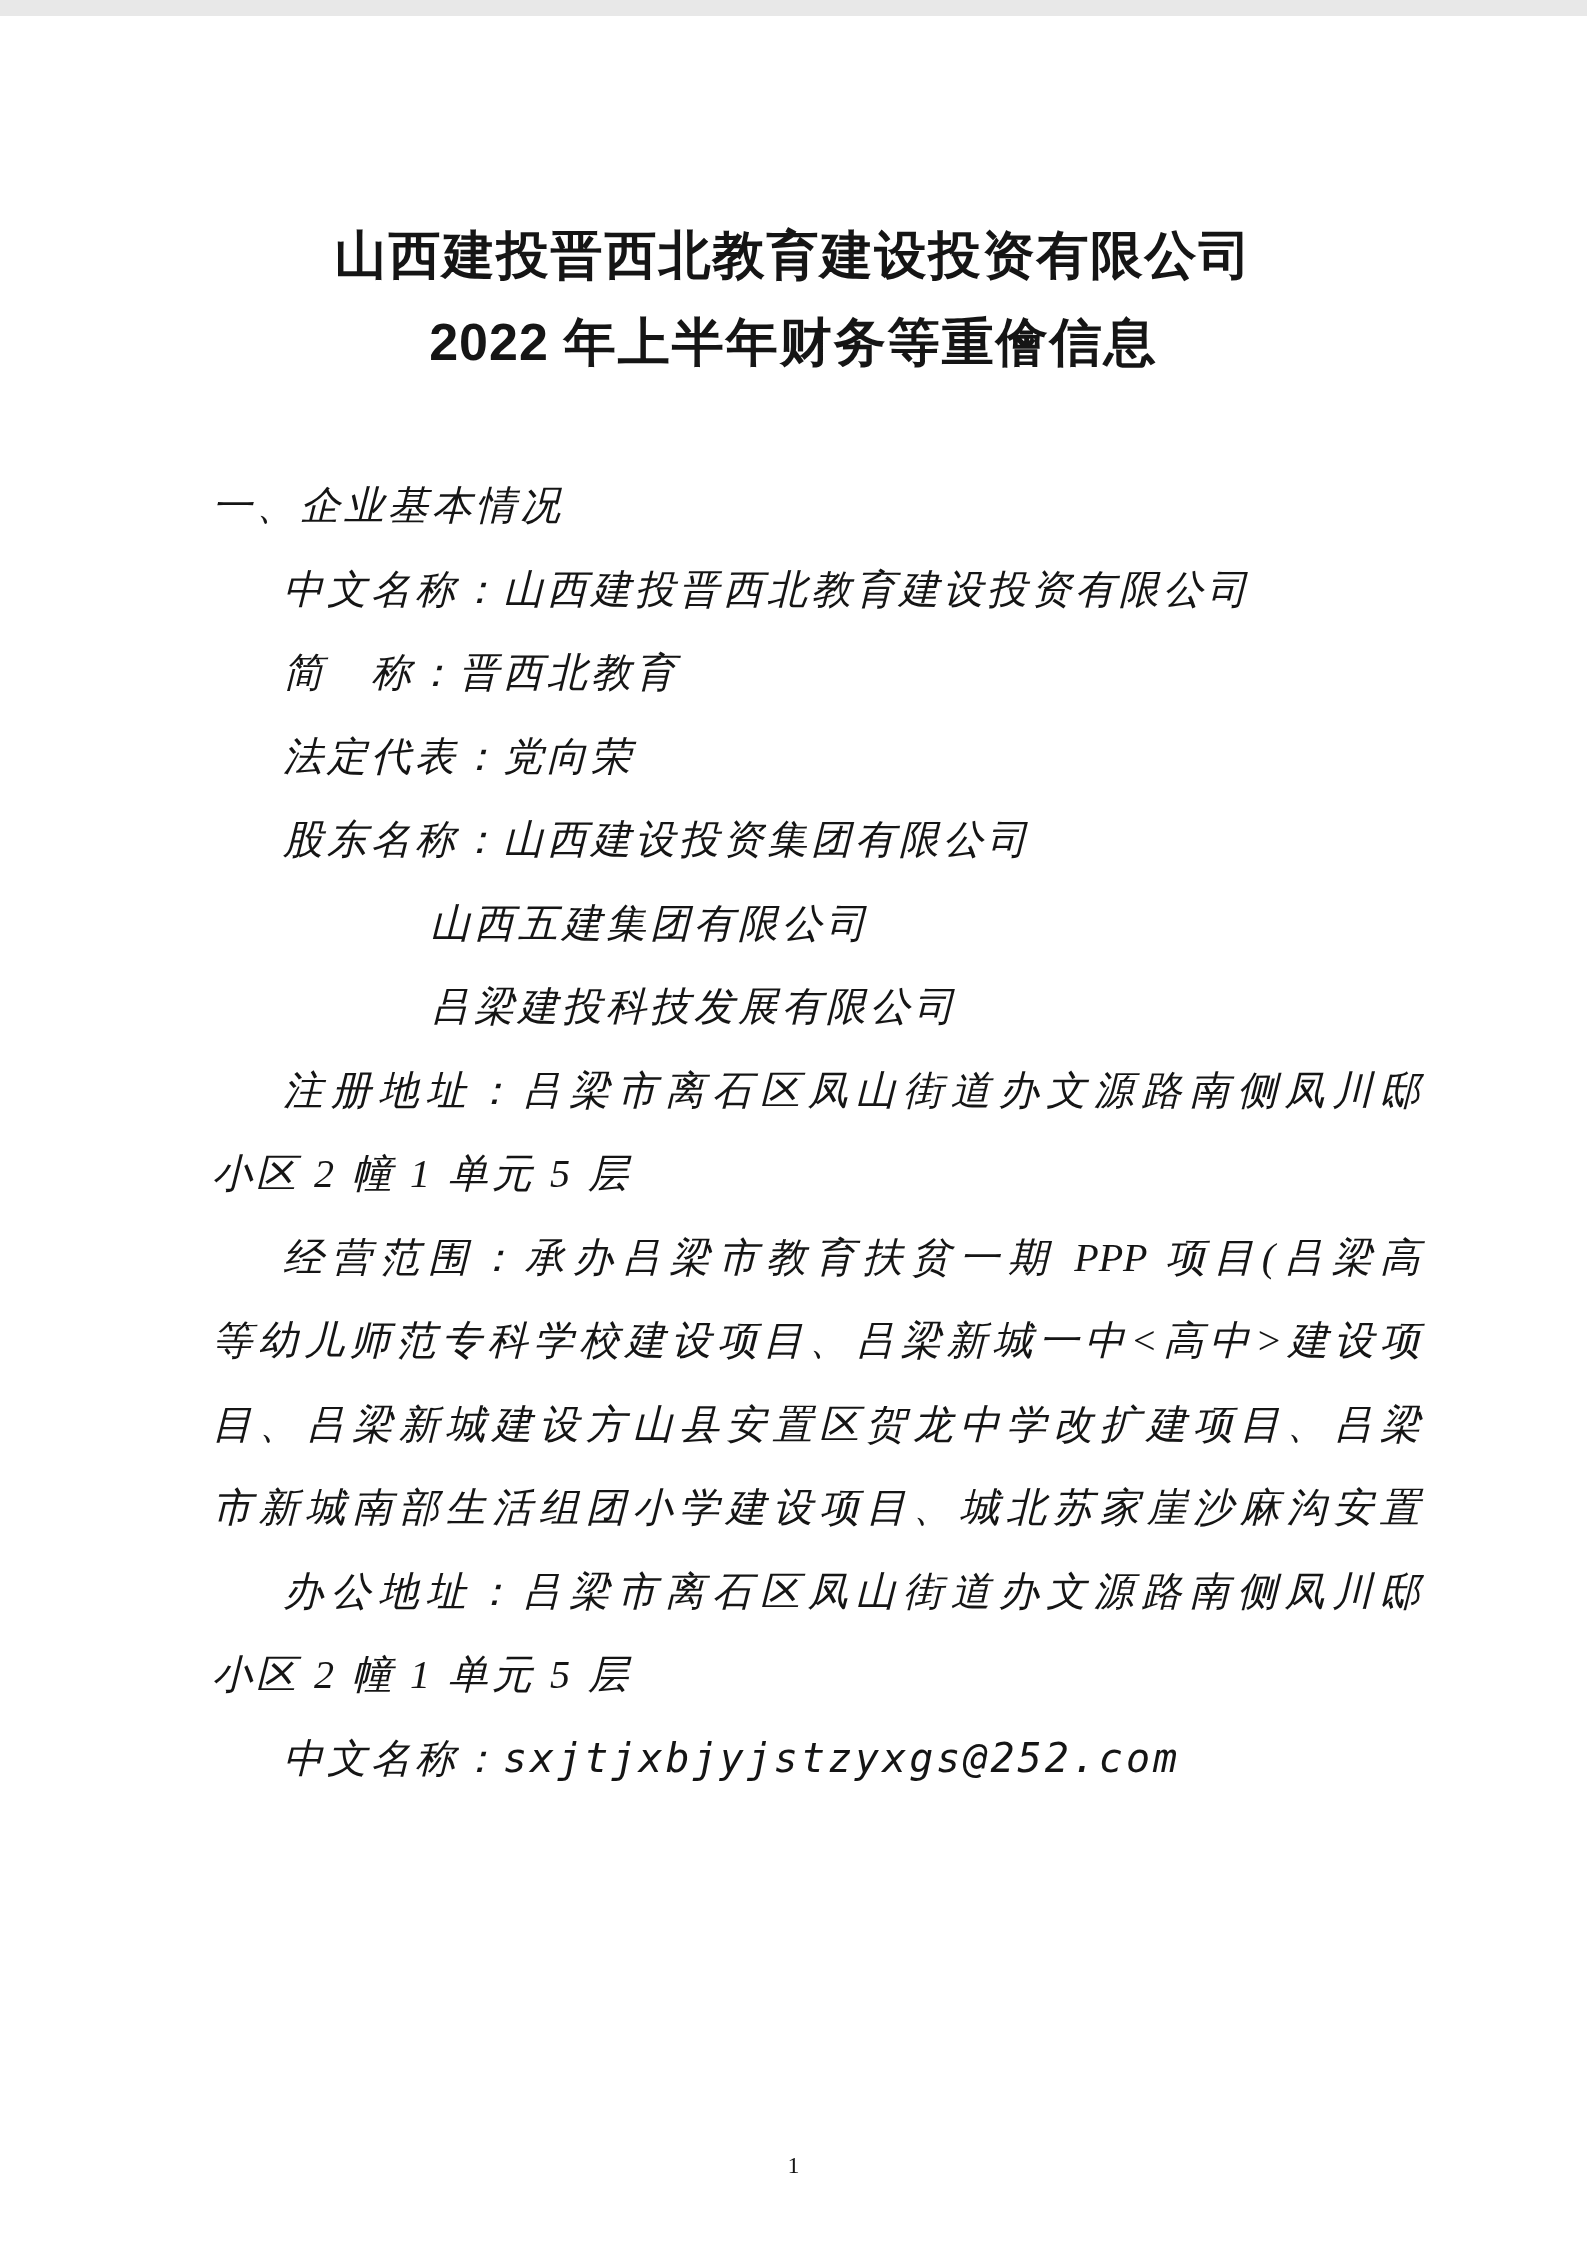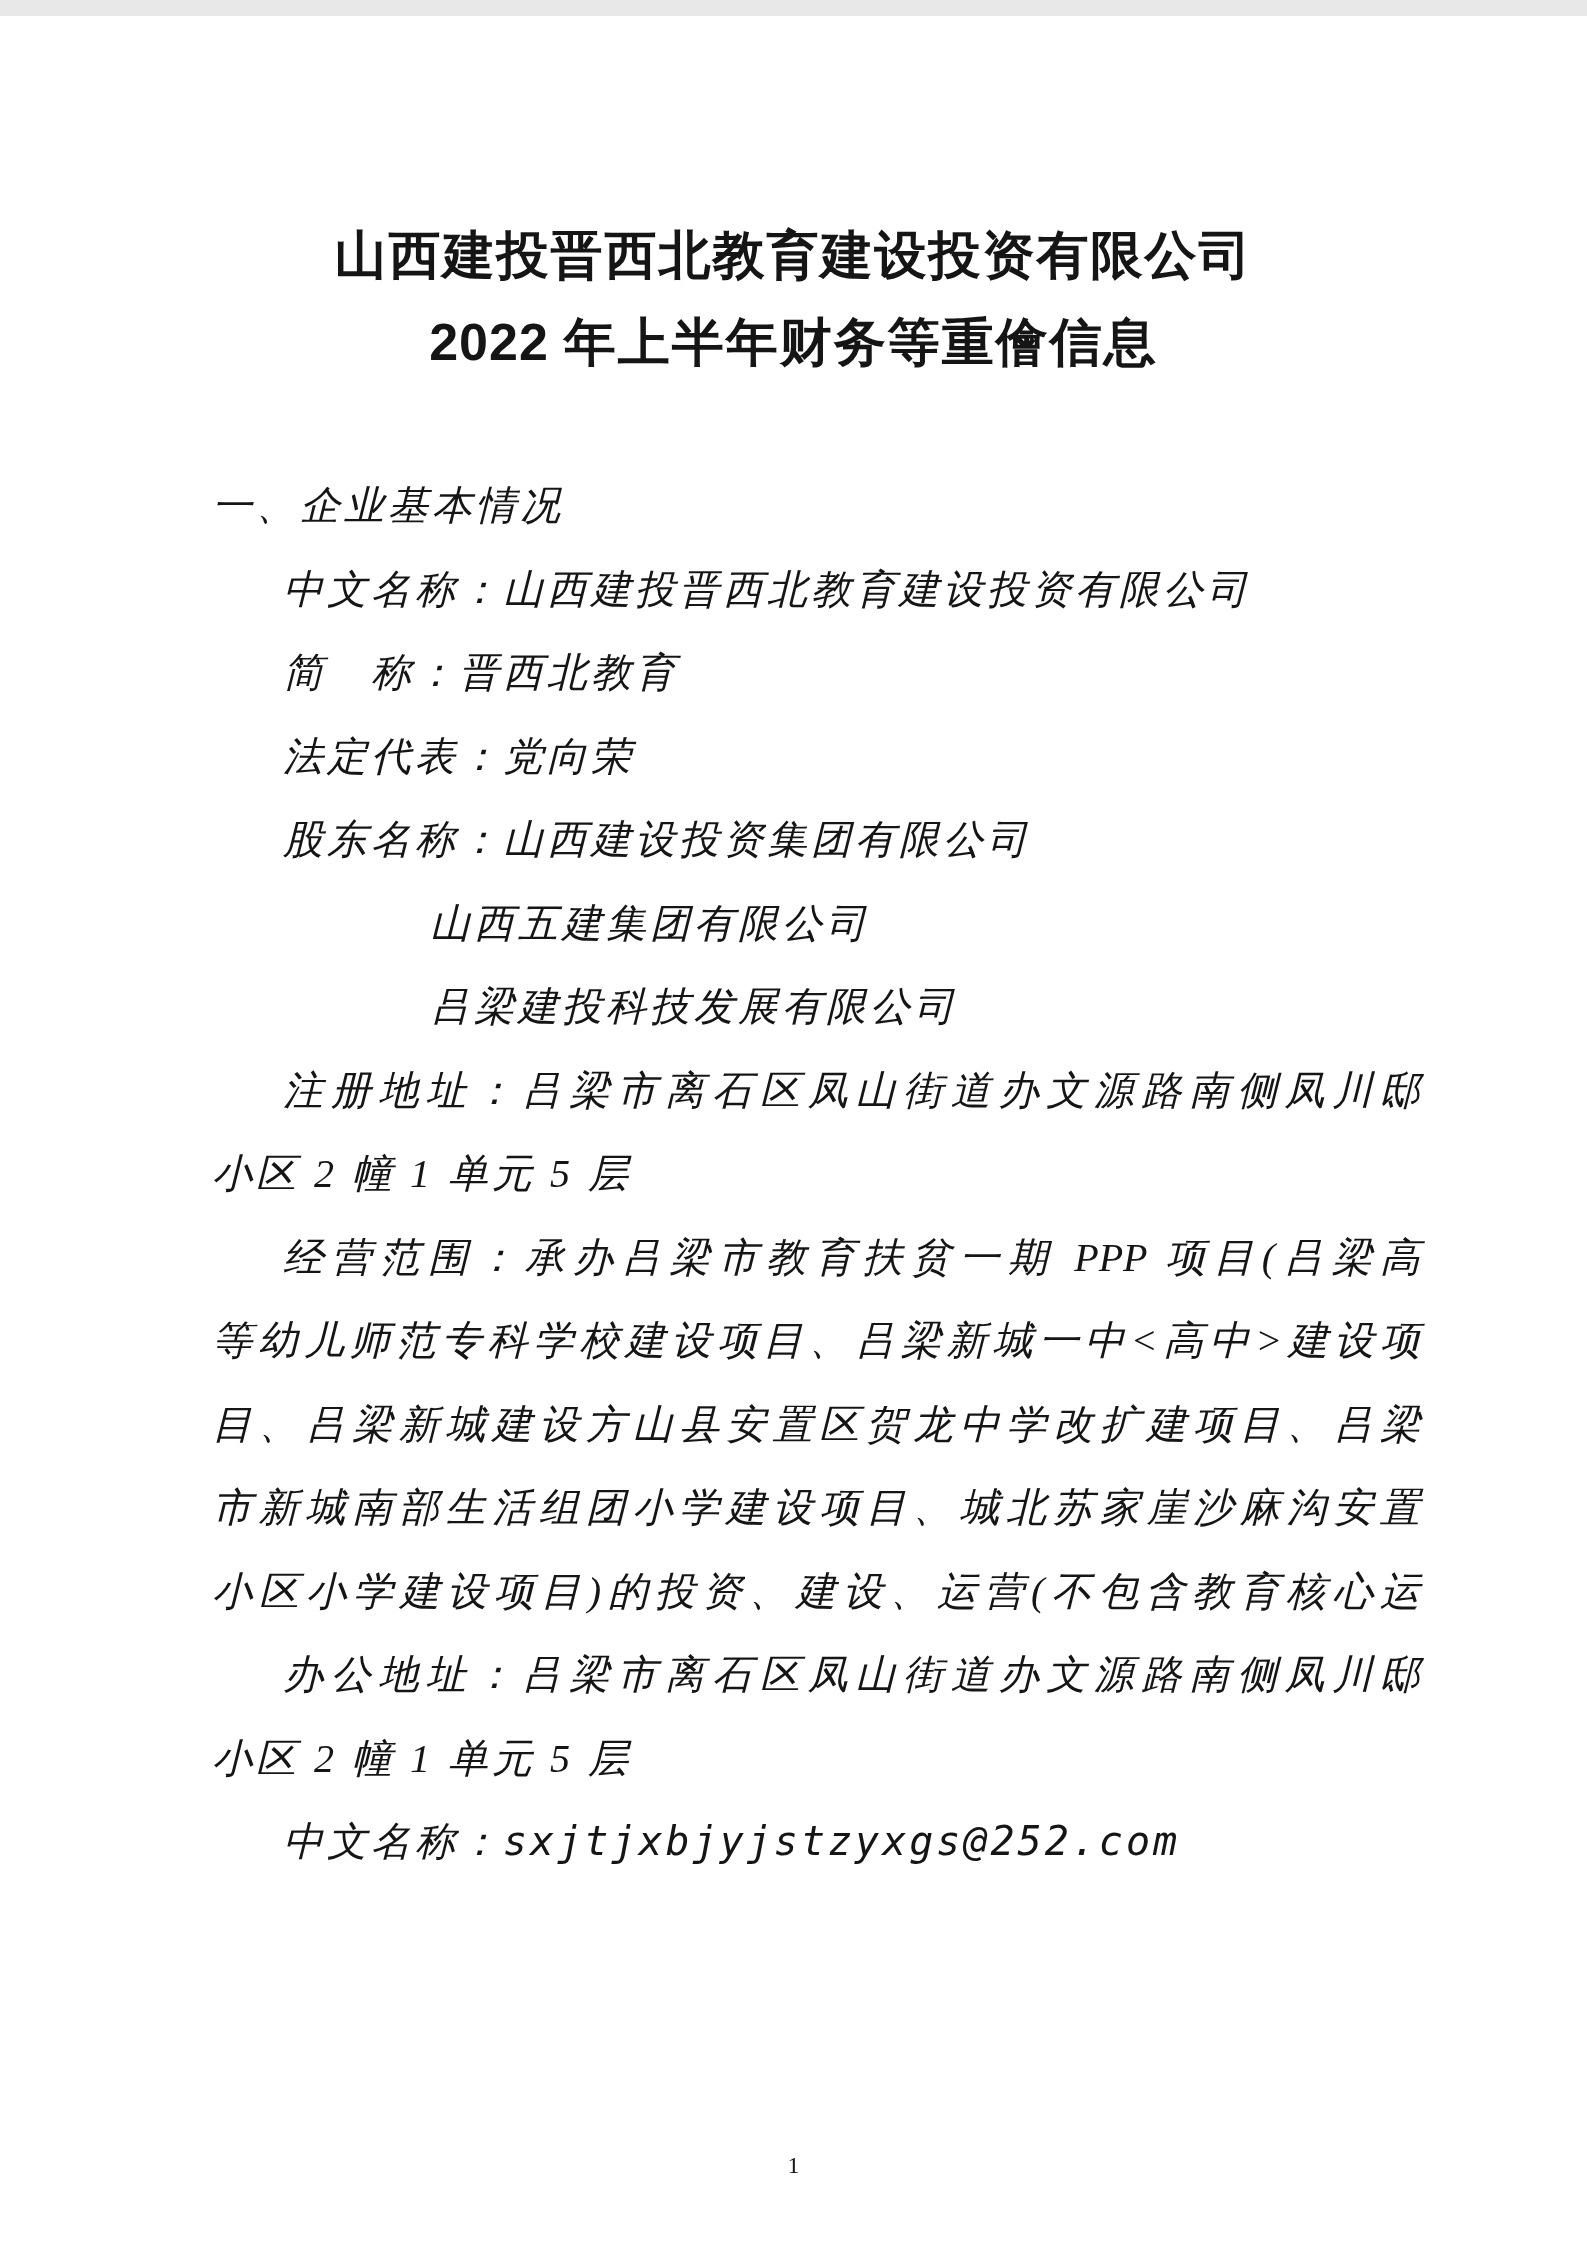--- a/index.html
+++ b/index.html
@@ -81,21 +81,20 @@
     <div class="line ind">法定代表：党向荣</div>
     <div class="line ind">股东名称：山西建设投资集团有限公司</div>
     <div class="line sh">山西五建集团有限公司</div>
     <div class="line sh">吕梁建投科技发展有限公司</div>
     <div class="line ind just">注册地址：吕梁市离石区凤山街道办文源路南侧凤川邸</div>
     <div class="line">小区 2 幢 1 单元 5 层</div>
     <div class="line ind just">经营范围：承办吕梁市教育扶贫一期 PPP 项目(吕梁高</div>
     <div class="line just">等幼儿师范专科学校建设项目、吕梁新城一中&lt;高中&gt;建设项</div>
     <div class="line just">目、吕梁新城建设方山县安置区贺龙中学改扩建项目、吕梁</div>
     <div class="line just">市新城南部生活组团小学建设项目、城北苏家崖沙麻沟安置</div>
-    <div class="line just">小区小学建设项目)的投资、建设、运营(不包含教育核心运</div>
     <div class="line ind just">办公地址：吕梁市离石区凤山街道办文源路南侧凤川邸</div>
     <div class="line">小区 2 幢 1 单元 5 层</div>
 
 
     <div class="line ind"><span>中文名称：</span><span class="mono">sxjtjxbjyjstzyxgs@252.com</span></div>
   </div>
 
   <div class="footer">1</div>
 
 </div>

